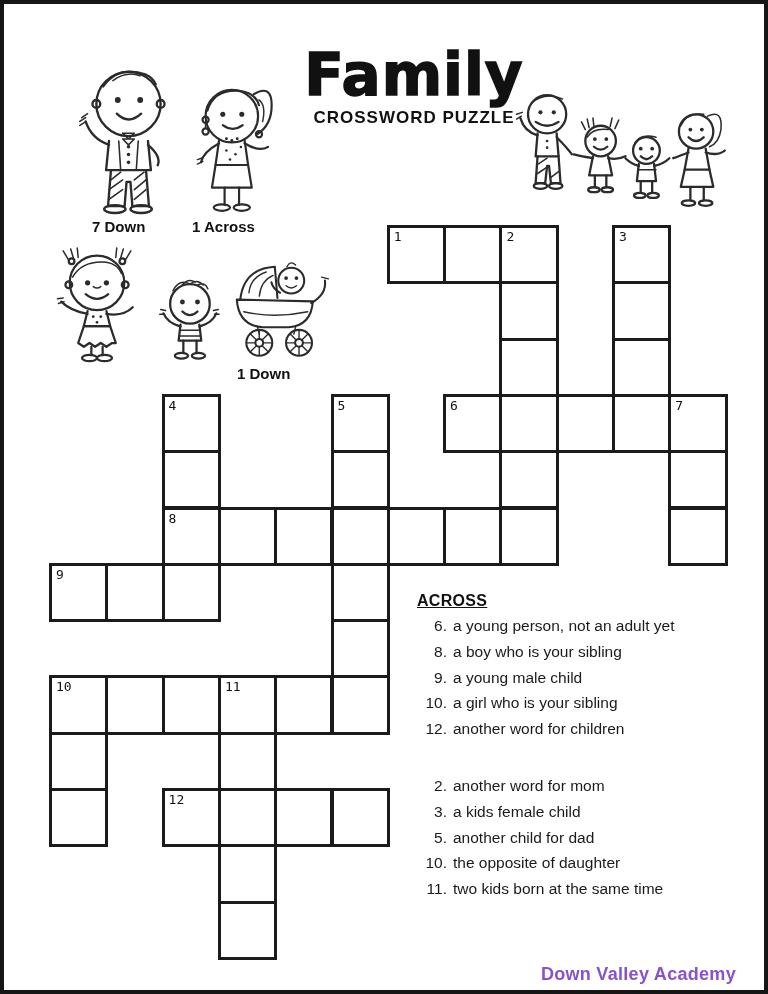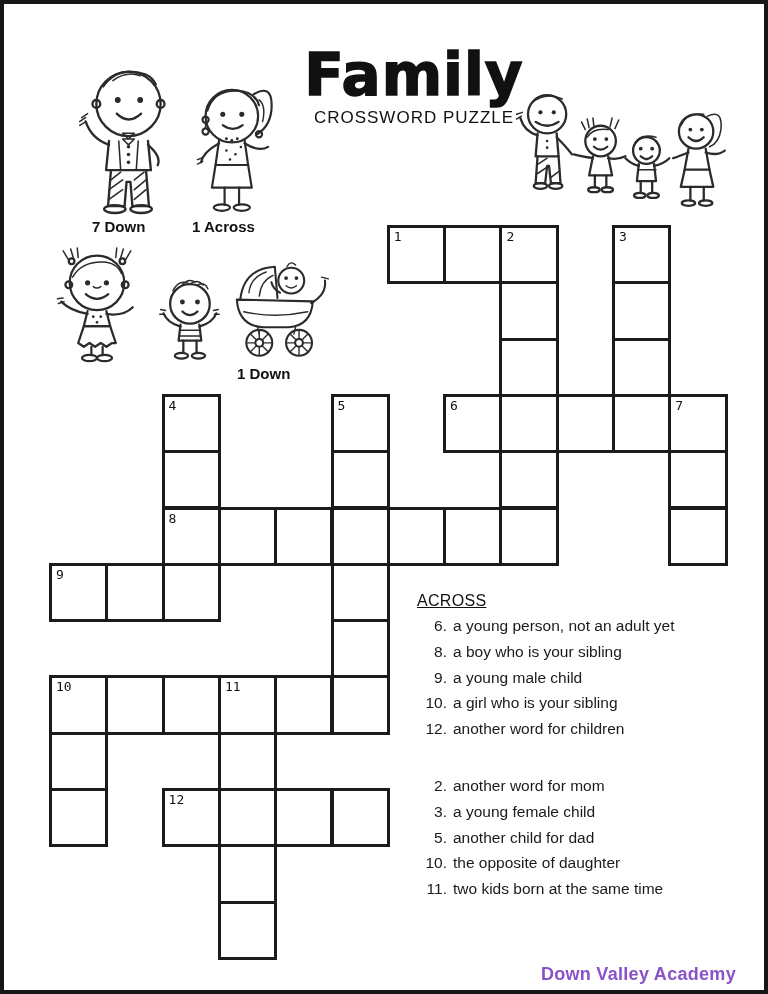--- a/index.html
+++ b/index.html
@@ -7,42 +7,42 @@
     position:relative;width:768px;height:994px;margin:0 auto;
     background:#ffffff;box-sizing:border-box;border:4px solid #c4b5fd;
     font-family:"Liberation Sans",sans-serif;color:#1a1a1a;overflow:hidden;
   }
   
   .titleblock{position:absolute;left:240px;top:40px;width:340px;text-align:center;}
   .title{
     font-family:"DejaVu Sans",sans-serif;font-weight:bold;font-size:58px;line-height:62px;
     letter-spacing:1px;color:#111;-webkit-text-stroke:1.5px #111;margin:0;
   }
-  .subtitle{font-size:17px;font-weight:400;letter-spacing:1px;margin-top:2px;color:#111;}
+  .subtitle{font-size:17px;font-weight:700;letter-spacing:1px;margin-top:2px;color:#111;}
   
   .fig{position:absolute;}
   .fig svg{display:block;width:100%;height:100%;}
   .figlabel{position:absolute;font-size:15px;font-weight:700;color:#111;}
   .doodle{stroke:#2b2b2b;stroke-width:2.4;fill:none;stroke-linecap:round;stroke-linejoin:round;}
   .dot{fill:#2b2b2b;stroke:none;}
   .thin{stroke-width:1.6;}
   
   #grid{position:absolute;}
   .cell{
     position:absolute;box-sizing:border-box;
     width:59.3px;height:59.3px;border:3px solid #1b1b1b;background:#fff;
   }
   .cellnum{
     display:block;font-family:"DejaVu Sans Mono",monospace;
     font-size:13px;line-height:13px;margin:2px 0 0 4px;color:#111;
   }
   
   .clues{position:absolute;width:340px;}
   .clues h2{
-    font-size:16px;font-weight:400;margin:0;text-decoration:underline;
+    font-size:16px;font-weight:700;margin:0;text-decoration:underline;
     letter-spacing:.3px;color:#111;
   }
   .clues ul{list-style:none;margin:7px 0 0 0;padding:0;}
   .clues li{display:flex;height:25.8px;align-items:baseline;font-size:15.5px;}
   .cnum{width:30px;text-align:right;flex:0 0 30px;}
   .ctxt{margin-left:6px;}
   
   .branding{
     position:absolute;right:28px;top:960px;font-size:18px;font-weight:700;
     color:#8a52c8;letter-spacing:.3px;
@@ -362,21 +362,21 @@
   </section>
 
   <section class="clues" style="left:413px;top:766px">
     <ul>
         <li>
           <span class="cnum">2.</span>
           <span class="ctxt">another word for mom</span>
         </li>
         <li>
           <span class="cnum">3.</span>
-          <span class="ctxt">a young female child</span>
+          <span class="ctxt">a kids female child</span>
         </li>
         <li>
           <span class="cnum">5.</span>
           <span class="ctxt">another child for dad</span>
         </li>
         <li>
           <span class="cnum">10.</span>
           <span class="ctxt">the opposite of daughter</span>
         </li>
         <li>

